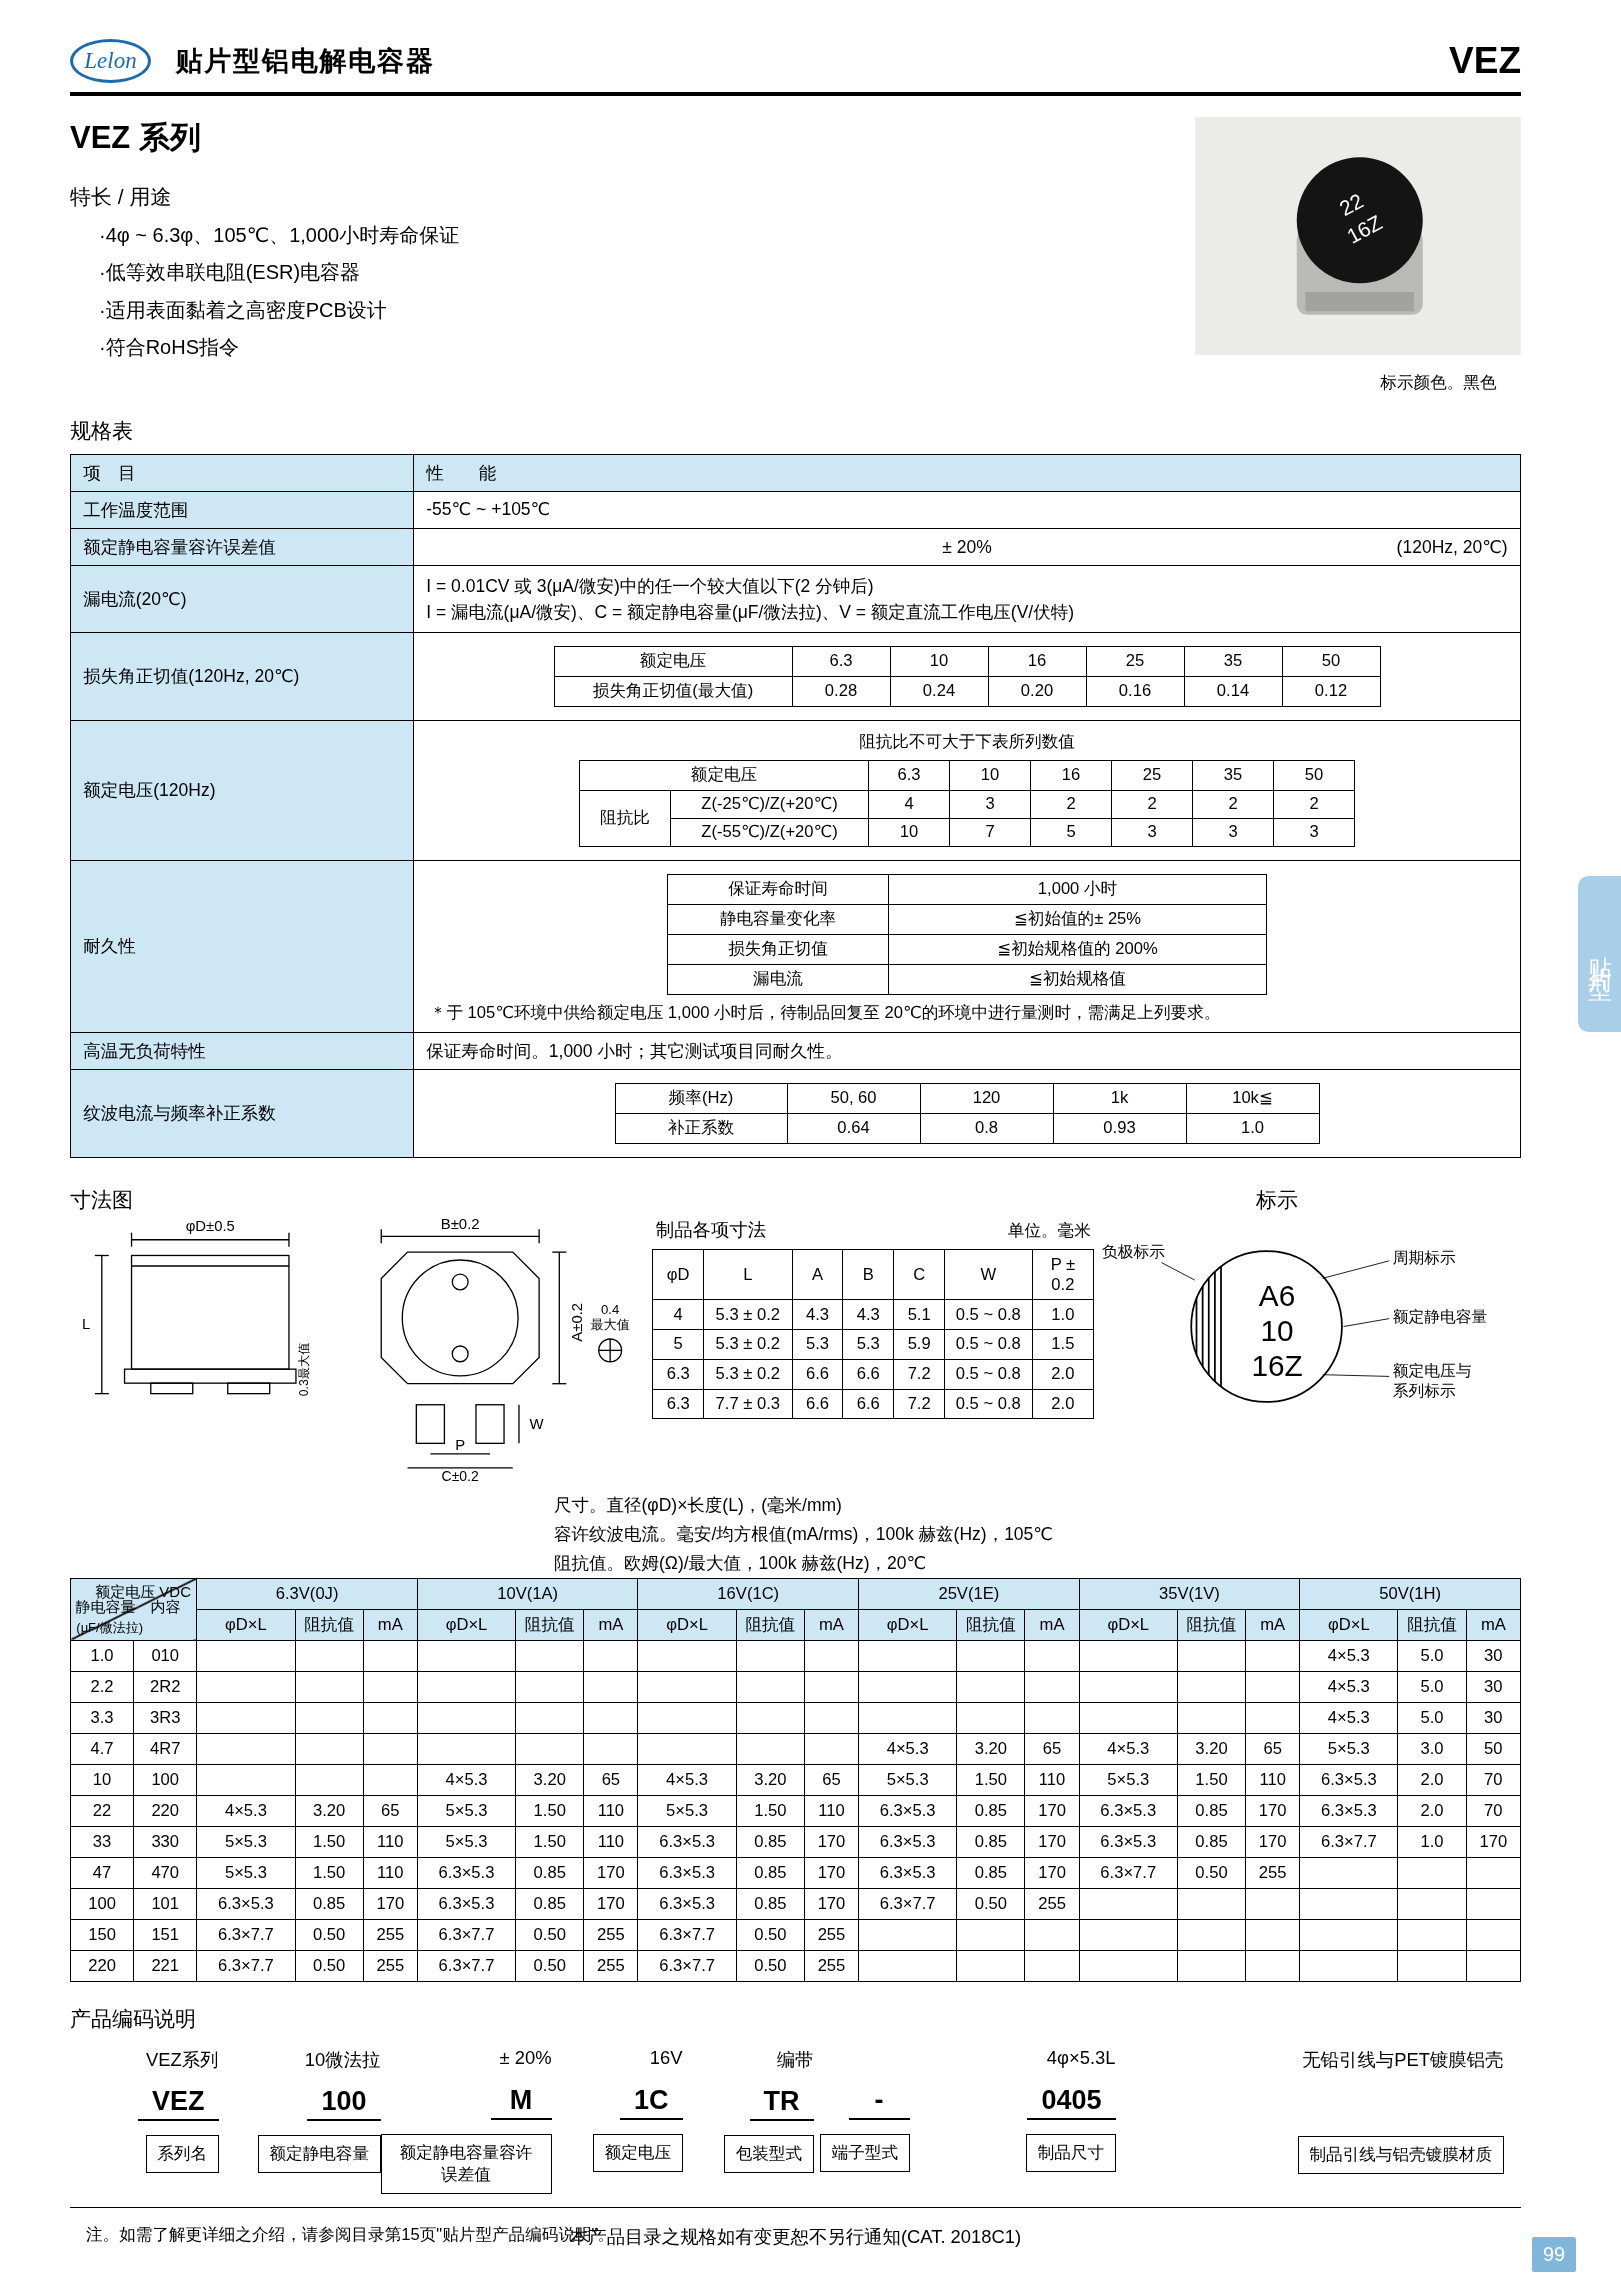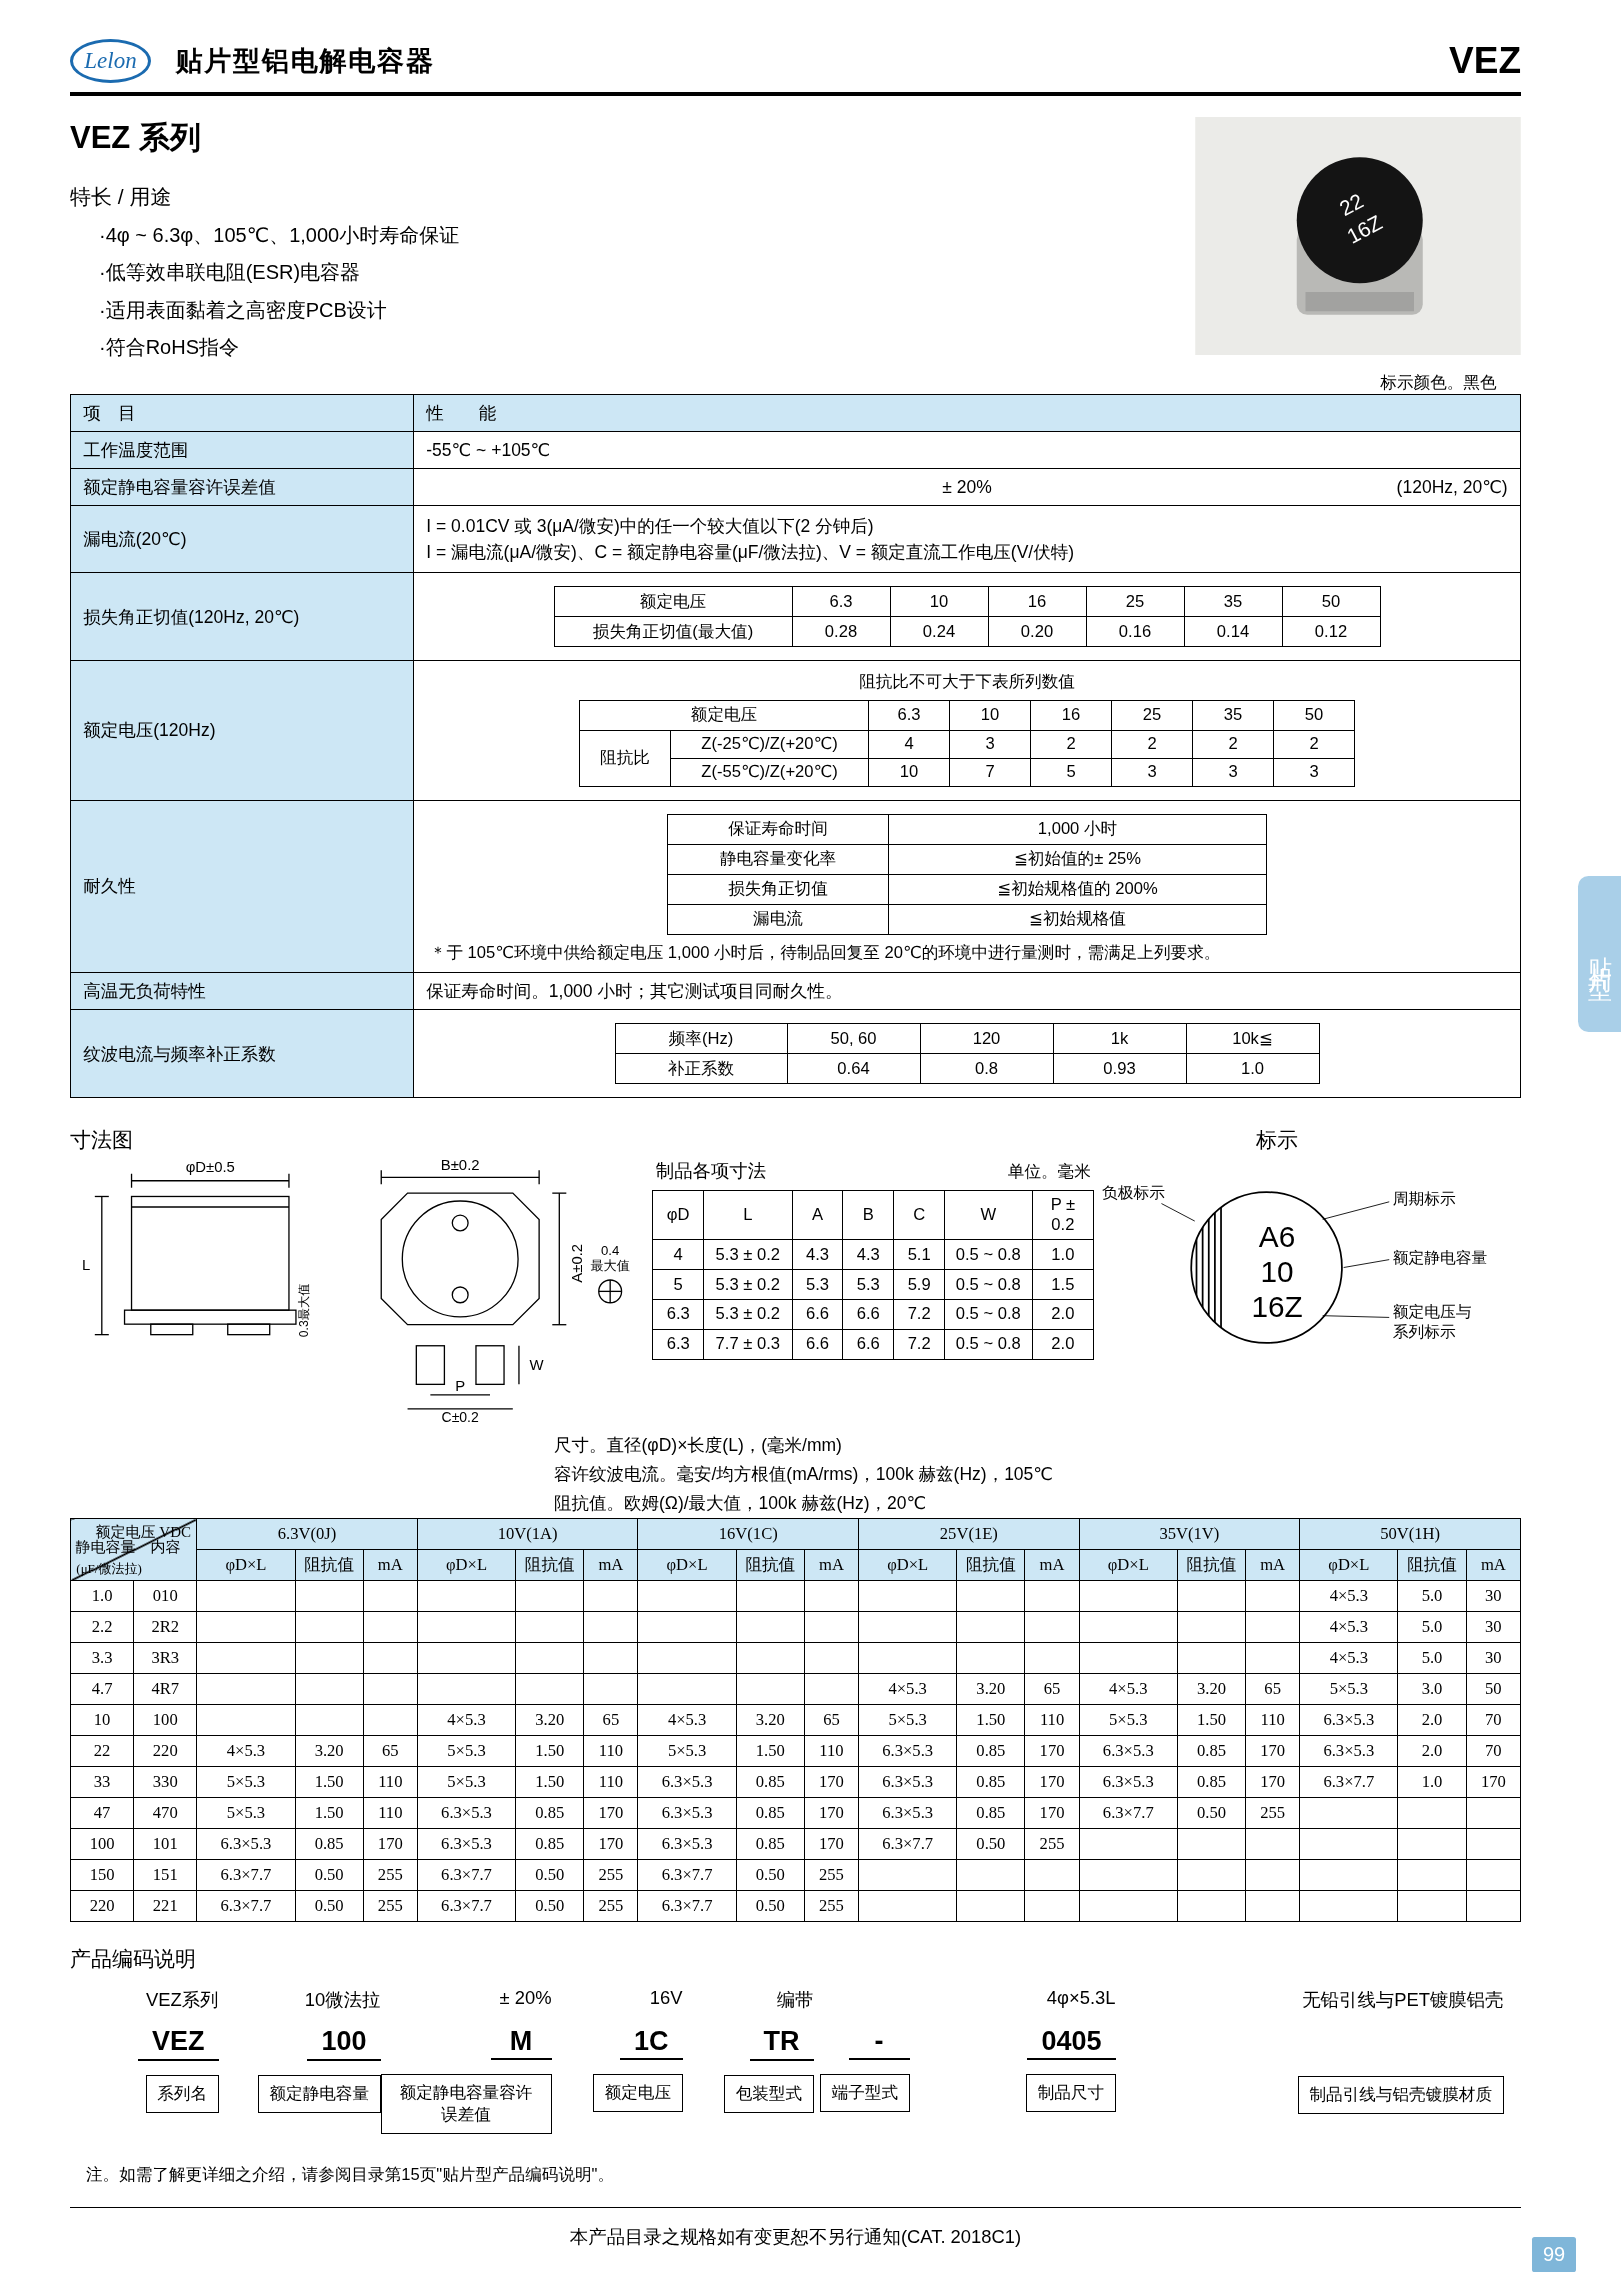--- a/index.html
+++ b/index.html
@@ -59,21 +59,21 @@
   .marking-title { font-size: 21px; margin-left: auto; margin-right: 223px; }
   .dim-content { display: flex; align-items: flex-start; margin-top: 3.5px; }
   .dim-table-block { margin-left: 12.3px; width: 442px; }
   .dim-table-head { display: flex; align-items: baseline; font-size: 18.4px; padding: 0 3.5px; }
   .dim-unit { margin-left: auto; font-size: 16.6px; }
   .dim-table { font-size: 16.6px; margin-top: 7px; width: 100%; }
   .dim-table td { border: 0.9px solid #000; text-align: center; padding: 4.4px 7px; }
   .marking-block { margin-left: 5.3px; }
   .dim-notes { margin: 8.8px 0 0 484px; font-size: 17.5px; line-height: 1.65; }
   
-  .ratings-table { width: 100%; font-size: 16.6px; table-layout: fixed; font-family: Liberation Serif, serif; }
+  .ratings-table { width: 100%; font-size: 16.6px; table-layout: fixed; }
   .ratings-table td { border: 0.9px solid #000; text-align: center; padding: 3.5px 1.8px; height: 31px; overflow: hidden; }
   .vhead, .shead { background: #cde7f5; }
   .corner { position: relative; padding: 0; height: 68px;
     background: #cde7f5 linear-gradient(to bottom right,
       transparent calc(50% - 0.9px), #000 calc(50% - 0.9px), #000 calc(50% + 0.9px), transparent calc(50% + 0.9px)); }
   .c-top { position: absolute; top: 4.4px; right: 5.3px; font-size: 15px; }
   .c-mid { position: absolute; bottom: 23px; left: 4.4px; font-size: 15px; }
   .c-bot { position: absolute; bottom: 2.6px; left: 5.3px; font-size: 13px; }
   
   .coding-grid { display: grid; margin-top: 14px; padding: 0 17.5px;
@@ -130,20 +130,21 @@
         <circle cx="188" cy="118" r="72" fill="#141414"></circle>
         <g fill="#fff" text-anchor="middle" transform="rotate(-28 188 118)">
           <text x="188" y="106" font-size="24">22</text>
           <text x="188" y="138" font-size="24">16Z</text>
         </g>
       </svg>
       <div class="color-note">标示颜色。黑色</div>
     </div>
   </div>
 
+  <div class="section-label">规格表</div>
   <table class="spec-table">
     <colgroup>
         <col style="width:343px">
         <col>
       </colgroup>
     <tbody>
       <tr class="blue-row">
         <td>项　目</td>
         <td class="center">性　　能</td>
       </tr>

